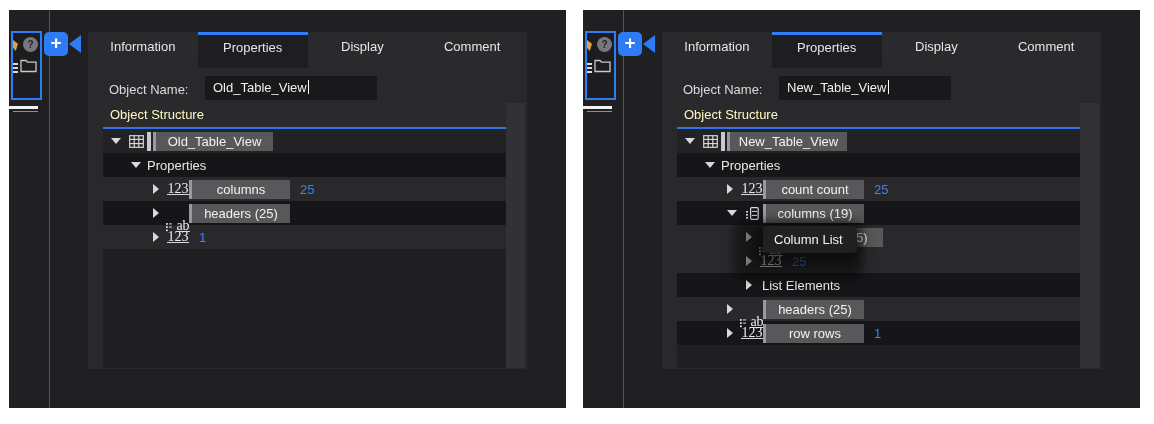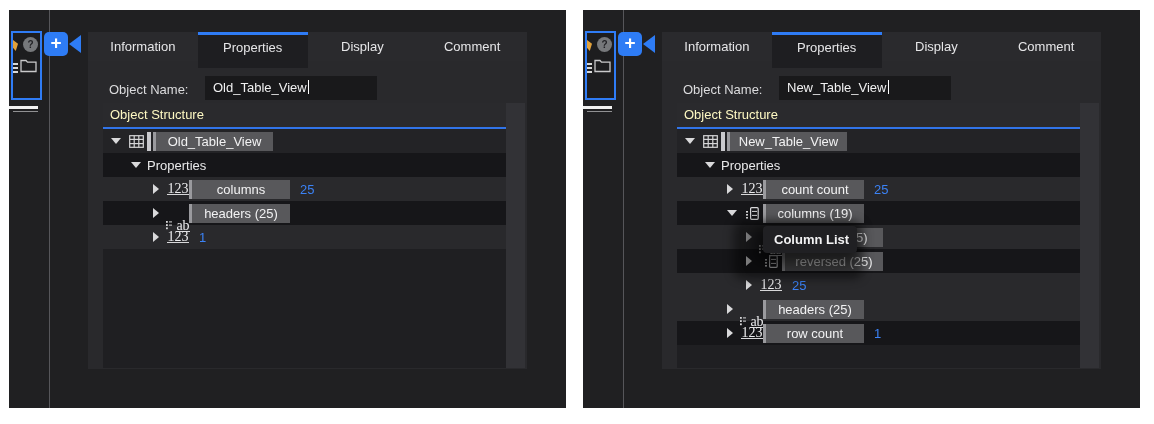--- a/index.html
+++ b/index.html
@@ -41,33 +41,33 @@
   .thead{width:403px;height:24px;box-sizing:content-box;background:#2a2a2d;border-bottom:2px solid #3174e8;
          color:#fef9c3;font-size:13px;line-height:24px;padding-left:7px;width:396px;}
   .row{width:403px;height:24px;display:flex;align-items:center;box-sizing:border-box;}
   .shade-a{background:#29292c;} .shade-b{background:#161619;} .shade-root{background:#232326;}
   .d0{padding-left:8px;} .d1{padding-left:28px;} .d2{padding-left:50px;} .d3{padding-left:69px;}
   .exp{width:14px;flex:none;display:flex;align-items:center;}
   .exp.down::before{content:"";border-left:5px solid transparent;border-right:5px solid transparent;border-top:6px solid #d9d9db;}
   .exp.right::before{content:"";border-top:5px solid transparent;border-bottom:5px solid transparent;border-left:6px solid #d9d9db;}
   .ricon{width:22px;flex:none;display:flex;justify-content:center;align-items:center;color:#ececee;}
   .glyph{font-family:"Liberation Serif",serif;font-size:14px;border-bottom:1px solid #d8d8da;line-height:11px;}
-  .strwrap{display:flex;gap:4px;margin-top:26px;}
+  .strwrap{display:flex;align-items:flex-end;gap:4px;margin-top:26px;}
   .rootbar{width:4px;height:19px;background:#c9c9cd;margin-right:2px;flex:none;}
   .pill{width:101px;height:19px;flex:none;background:#58585b;border-left:3px solid #9a9a9e;box-sizing:border-box;
         color:#f2f2f3;font-size:13px;line-height:19px;text-align:center;overflow:hidden;white-space:nowrap;cursor:pointer;}
   .pill.root{width:120px;}
   .val{margin-left:10px;font-size:13px;color:#3b82f6;}
   .plain{font-size:13px;color:#e9e9ea;margin-left:2px;}
 
   
   .ttshade{position:absolute;left:56px;top:118px;width:130px;height:58px;background:rgba(0,0,0,0.42);
            filter:blur(5px);border-radius:10px;z-index:3;}
   .tooltip{position:absolute;left:86px;top:123px;width:94px;height:27px;background:#202023;border-radius:4px;
-           box-shadow:-3px 5px 14px 5px rgba(0,0,0,0.5);color:#f2f2f3;font-size:13px;font-weight:bold;
+           box-shadow:-3px 5px 14px 5px rgba(0,0,0,0.5);color:#f2f2f3;font-size:13px;font-weight:normal;
            line-height:27px;padding-left:11px;box-sizing:border-box;z-index:4;}
   svg{display:block;}
 </style>
 </head>
 <body>
 
 <div class="screen">
 
   <div class="panel p0">
     <div class="vline"></div>
@@ -236,41 +236,31 @@
                   <rect x="0" y="4.2" width="1.8" height="1.8" fill="#d8d8da"></rect>
                   <rect x="3" y="4.6" width="3" height="1" fill="#d8d8da"></rect>
                   <rect x="0" y="7.4" width="1.8" height="1.8" fill="#d8d8da"></rect>
                 </svg>
             <span class="glyph">ab</span>
               </span>
           </span>
           <span class="pill">header (25)</span>
         </div>
 
+
+        <div class="row shade-a d3">
+          <span class="exp right"></span>
+          <span class="ricon glyph">123</span>
+          <span class="val">25</span>
+        </div>
+
         <div class="row shade-b d3">
           <span class="exp right"></span>
-          <span class="ricon">
-            <svg width="13" height="13" viewBox="0 0 13 13">
-                <rect x="0" y="4" width="2" height="1.6" fill="#d8d8da"></rect>
-                <rect x="0" y="7" width="2" height="1.6" fill="#d8d8da"></rect>
-                <rect x="0" y="10" width="2" height="1.6" fill="#d8d8da"></rect>
-                <rect x="4.6" y="0.7" width="7.6" height="11.6" rx="1" fill="none" stroke="#d8d8da" stroke-width="1.2"></rect>
-                <line x1="6" y1="4.4" x2="11" y2="4.4" stroke="#d8d8da" stroke-width="1"></line>
-                <line x1="6" y1="8.4" x2="11" y2="8.4" stroke="#d8d8da" stroke-width="1"></line>
-              </svg>
-          </span>
-          <span class="pill">reversed (25)</span>
-        </div>
-
-        <div class="row shade-a d3">
-          <span class="exp right"></span>
-          <span class="ricon glyph">123</span>
-          <span class="val">25</span>
-        </div>
-
+          <span class="plain">List Elements</span>
+        </div>
 
         <div class="row shade-a d2">
           <span class="exp right"></span>
           <span class="ricon">
               <span class="strwrap">
             <svg width="6" height="10" viewBox="0 0 6 10">
                   <rect x="0" y="1" width="1.8" height="1.8" fill="#d8d8da"></rect>
                   <rect x="3" y="1.4" width="3" height="1" fill="#d8d8da"></rect>
                   <rect x="0" y="4.2" width="1.8" height="1.8" fill="#d8d8da"></rect>
                   <rect x="3" y="4.6" width="3" height="1" fill="#d8d8da"></rect>
@@ -278,21 +268,21 @@
                 </svg>
             <span class="glyph">ab</span>
               </span>
           </span>
           <span class="pill">headers (25)</span>
         </div>
 
         <div class="row shade-b d2">
           <span class="exp right"></span>
           <span class="ricon glyph">123</span>
-          <span class="pill">row count</span>
+          <span class="pill">row rows</span>
           <span class="val">1</span>
         </div>
 
         <div class="ttshade"></div>
         <div class="tooltip">Column List</div>
       </div>
     </div>
   </div>
 
 </div>

